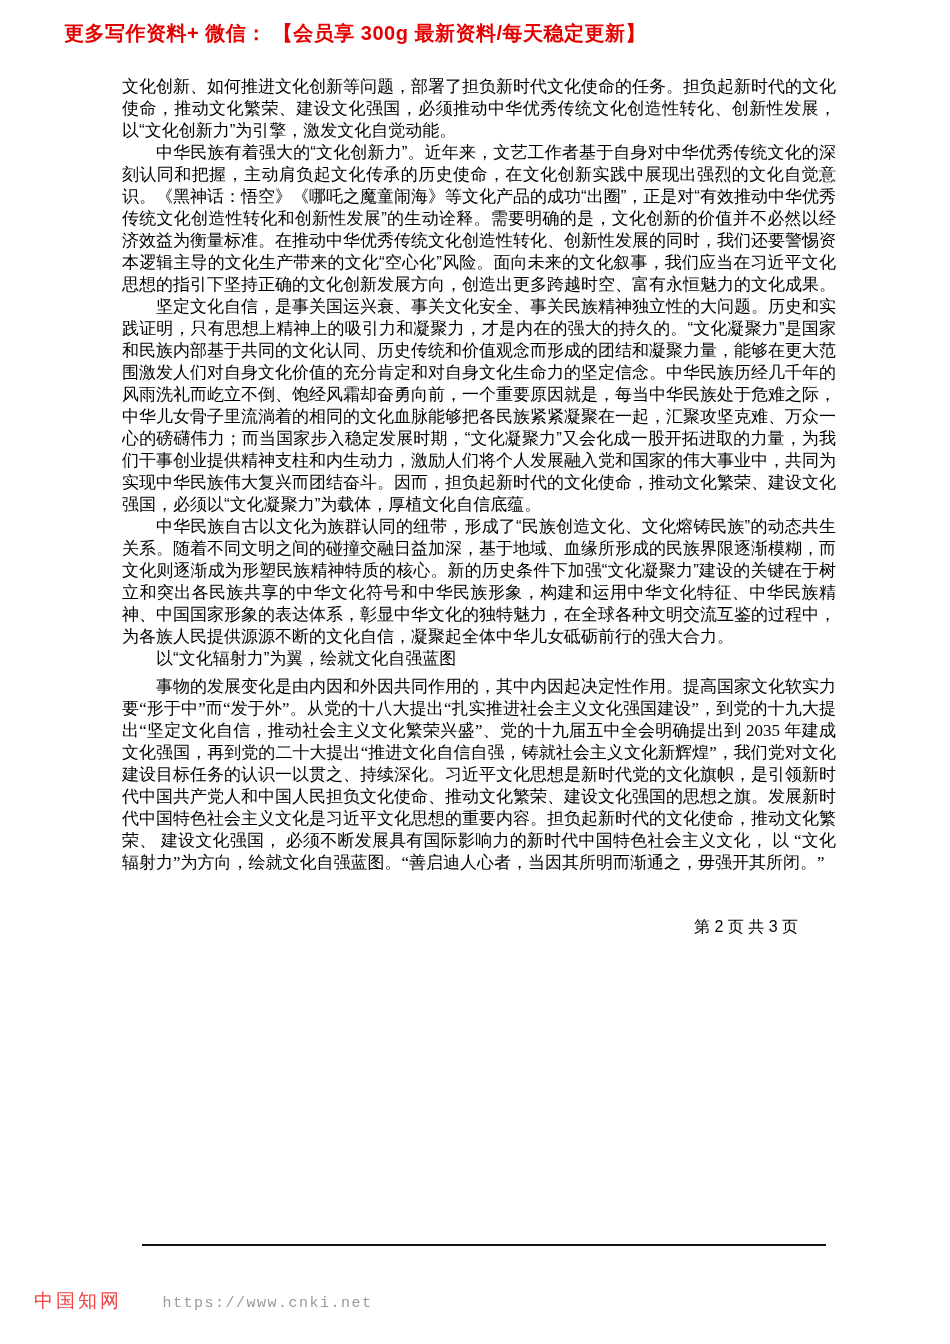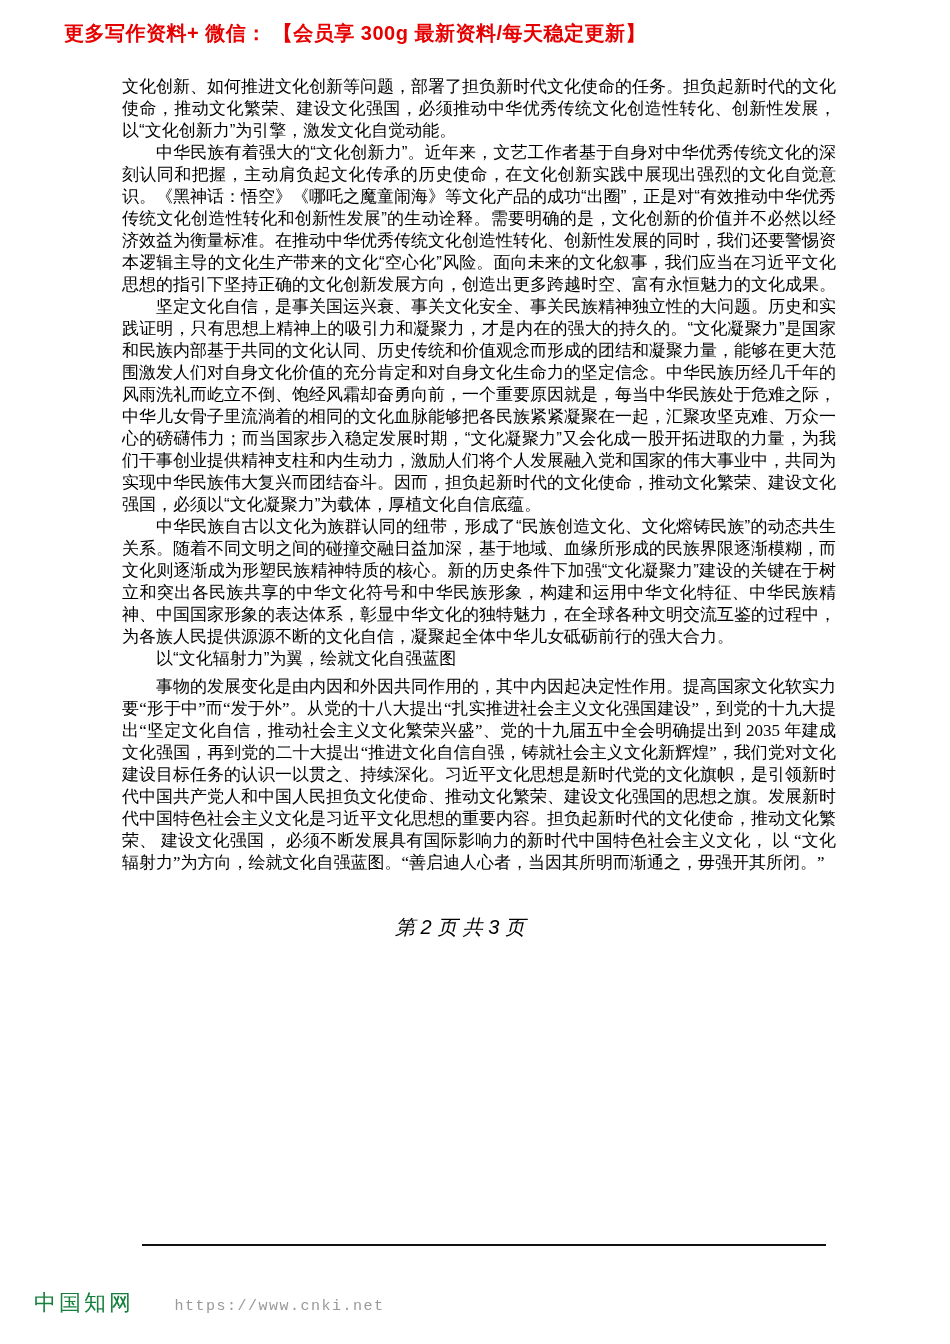--- a/index.html
+++ b/index.html
@@ -42,42 +42,41 @@
   .para.no-indent {
     text-indent: 0;
   }
   .para.gap-top {
     margin-top: 6px;
     font-family: Liberation Serif, serif;
   }
   .page-num {
     margin-top: 42px;
     padding-right: 38px;
-    text-align: center;
-    font-size: 20px;
+    text-align: right;
+    font-size: 16px;
     color: #000000;
-    font-style: italic;
   }
   .footer-rule {
     position: absolute;
     left: 142px;
     top: 1244px;
     width: 684px;
     height: 2px;
     background: #111111;
   }
   .watermark {
     position: absolute;
     left: 34px;
     top: 1288px;
     white-space: nowrap;
   }
   .watermark .brand {
-    font-size: 22px;
-    color: #15803d;
+    font-size: 19px;
+    color: #ef4444;
     letter-spacing: 3px;
   }
   .watermark .url {
     margin-left: 36px;
     font-family: "Liberation Mono", "DejaVu Sans Mono", monospace;
     font-size: 15px;
     color: #999999;
     letter-spacing: 1.5px;
   }
 </style>

